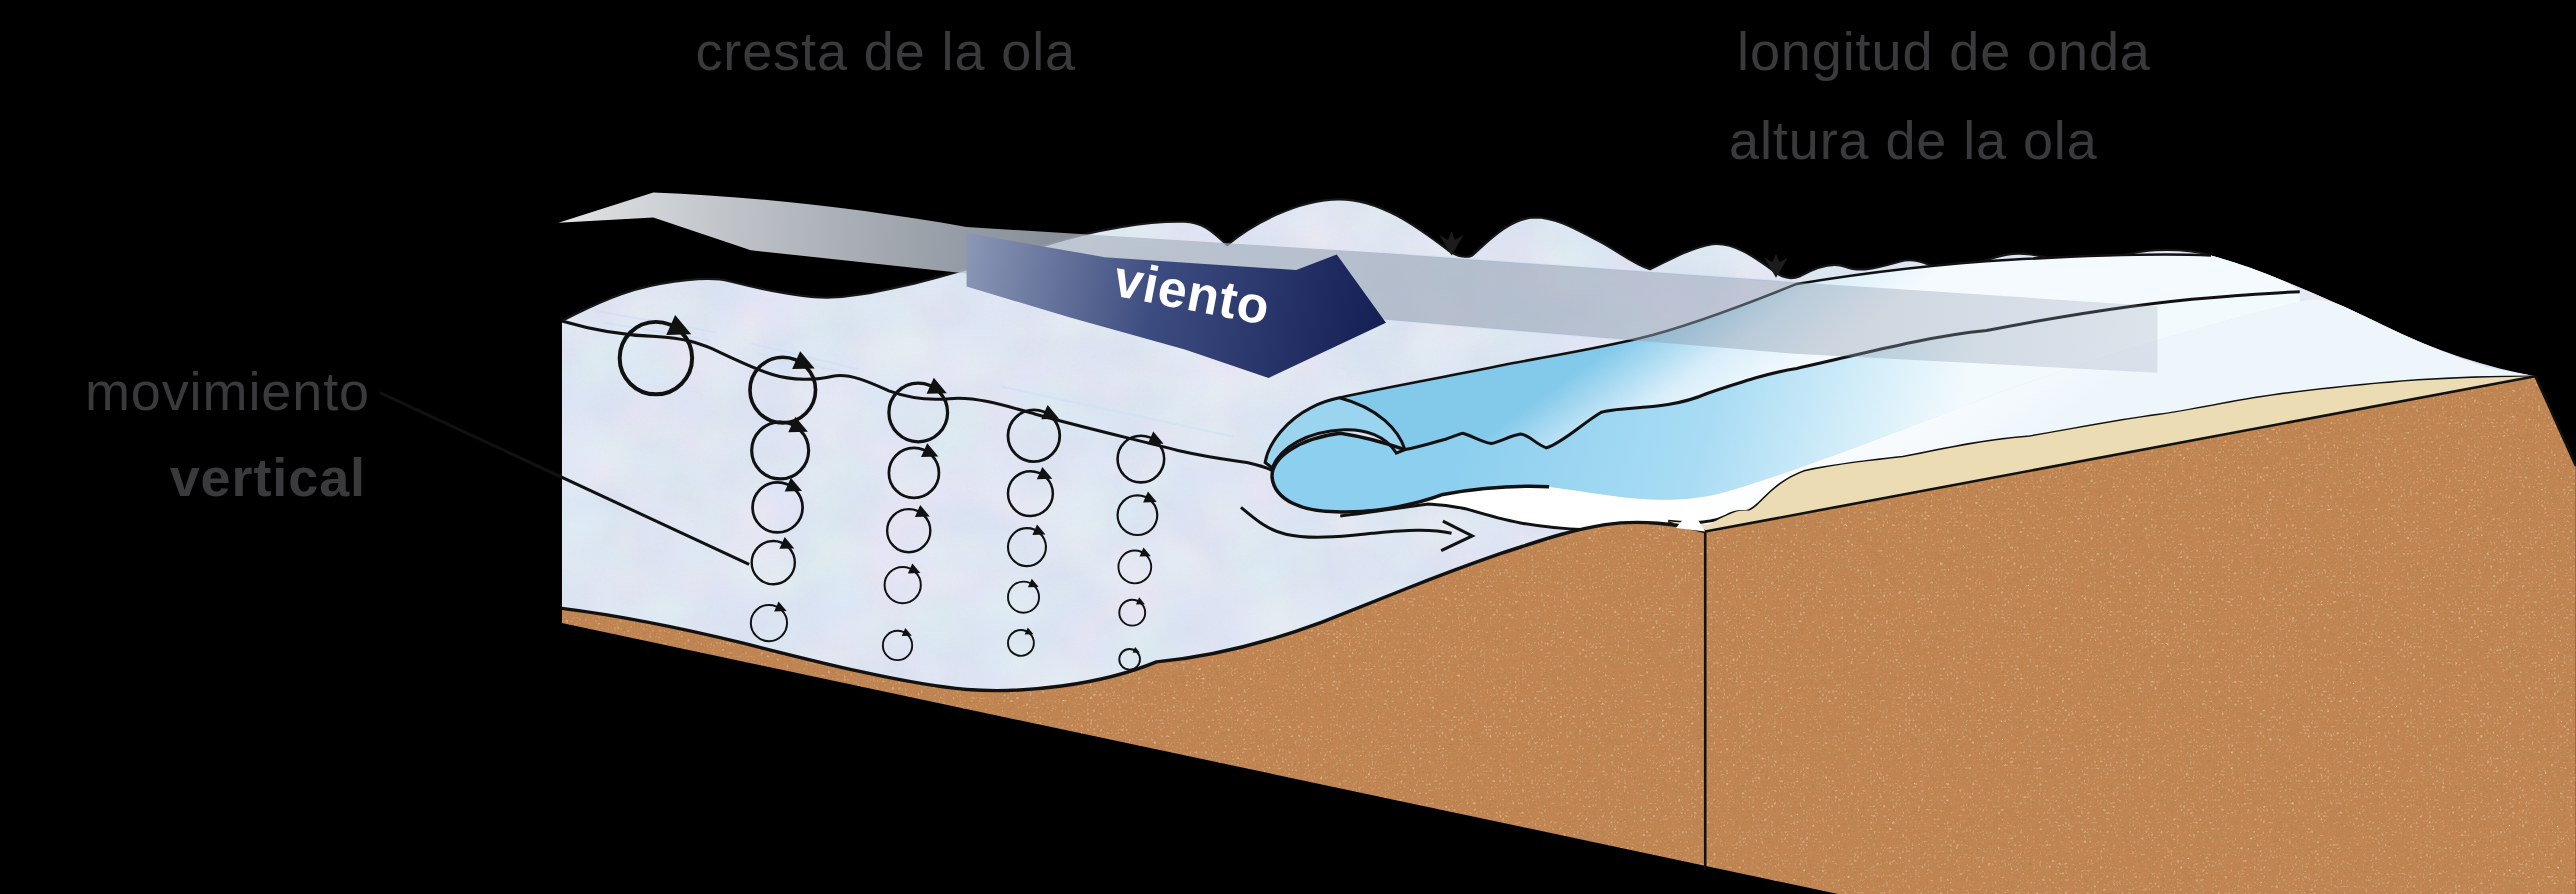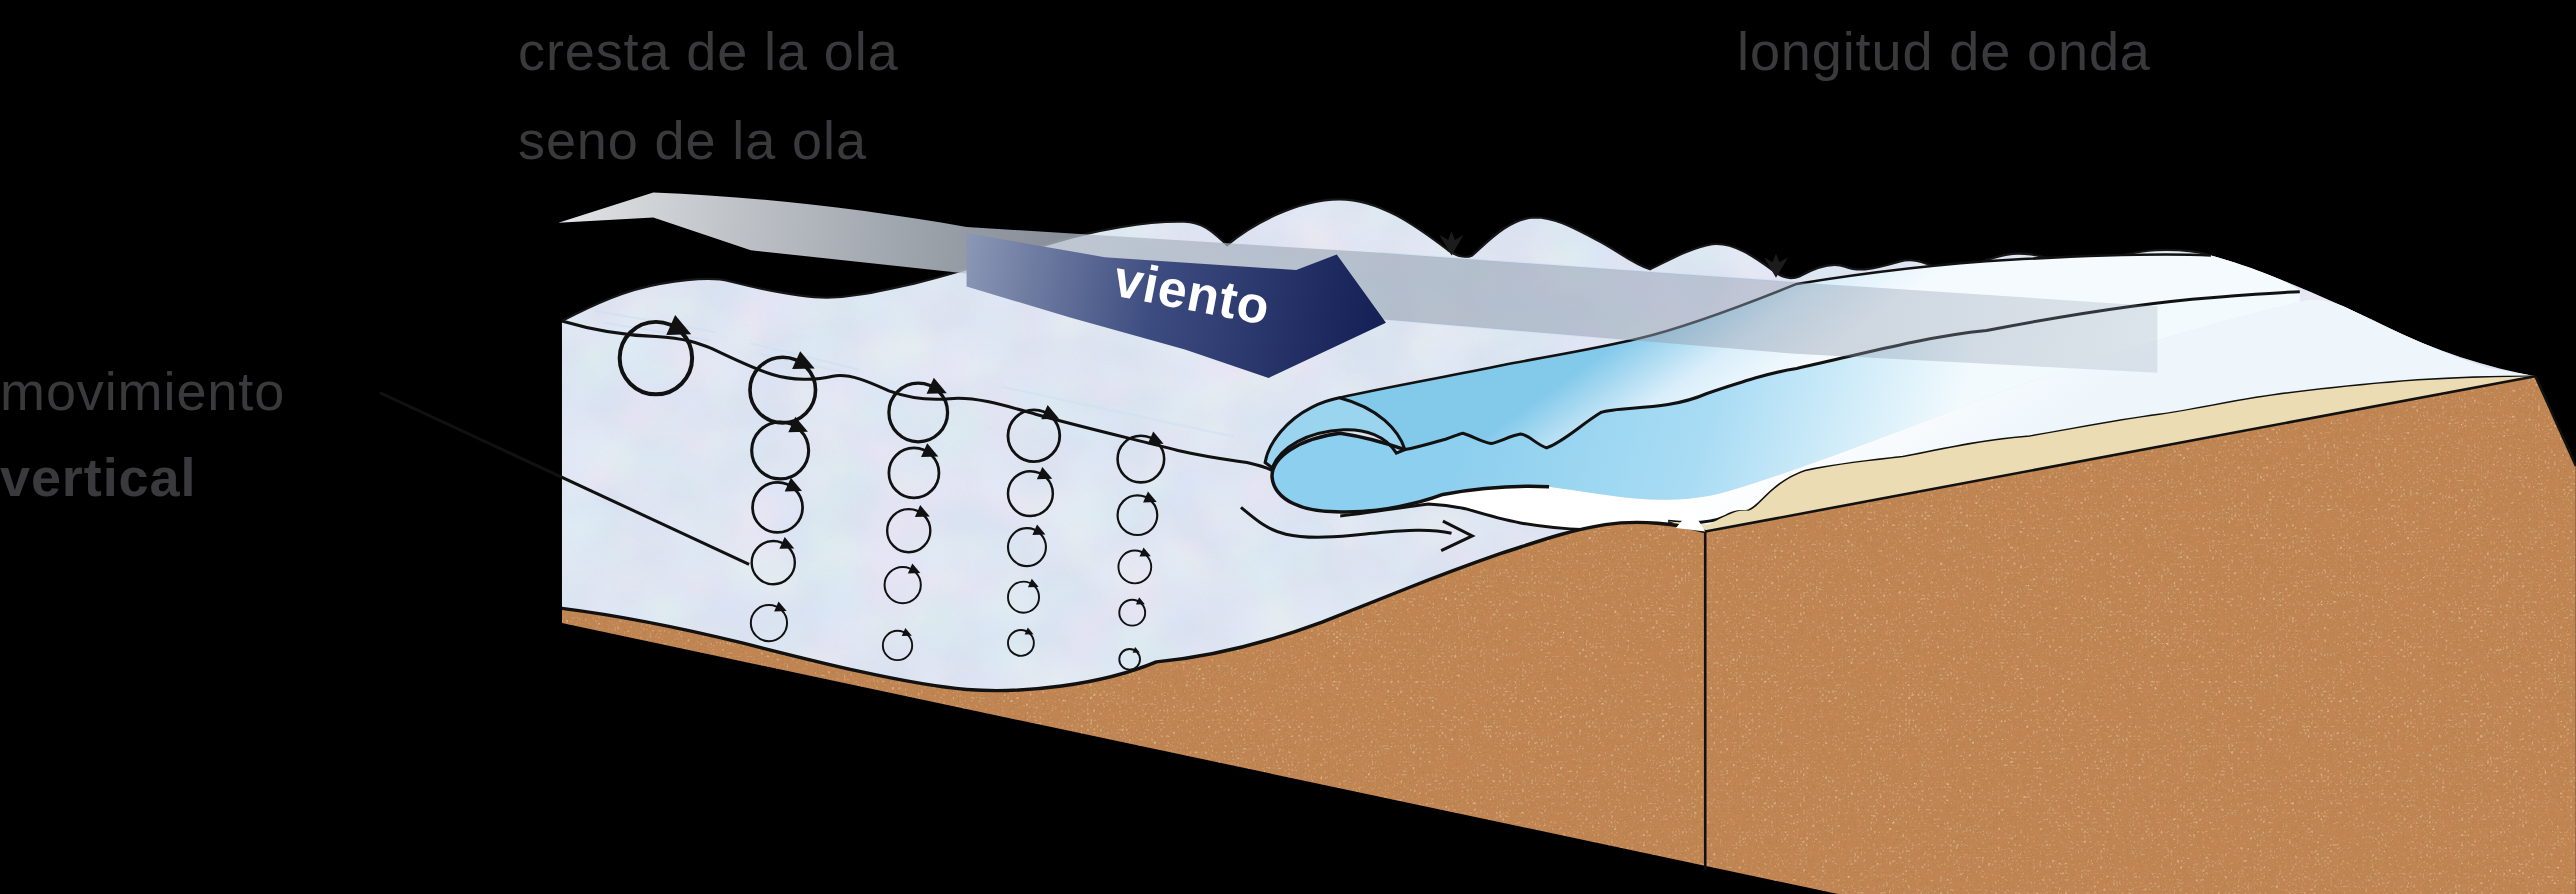--- a/index.html
+++ b/index.html
@@ -1,21 +1,21 @@
 <!DOCTYPE html>
 <html style="font-size:14px"><head>
 <meta charset="utf-8">
 <style>
   html,body{margin:0;padding:0;background:#000;}
   #stage{position:relative;width:2576px;height:894px;background:#000;overflow:hidden;
          font-family:"Liberation Sans",sans-serif;}
   #scene{position:absolute;left:0;top:0;width:2576px;height:894px;}
   .label{position:absolute;color:#3a3a3c;font-size:54px;font-weight:400;
          letter-spacing:0.9px;line-height:1.1;white-space:nowrap;}
-  .r{}
+  .r{text-align:right;}
 </style>
 </head>
 <body>
 
 <div id="stage">
 
 <svg id="scene" viewBox="0 0 2985 1036" xmlns="http://www.w3.org/2000/svg">
   <defs>
 
     <filter id="pinkNoise" x="0" y="0" width="100%" height="100%">
@@ -205,18 +205,18 @@
 
   <path d="M647,258 L757,223 C880,228 1000,242 1120,263 L1600,293 L2080,327 L2500,355 L2500,432 L2080,410 L1600,370 L1120,317 L870,290 L757,252 Z" fill="url(#gradRibbon)"></path>
 
   <g>
     <polygon points="1120,270 1280,298 1502,313 1549,295 1606,374 1470,438 1373,405 1240,368 1120,332" fill="url(#gradArrow)"></polygon>
     <text x="0" y="0" transform="translate(1288,342) rotate(11)" font-family="Liberation Sans, sans-serif" font-size="60" font-weight="700" fill="#ffffff" letter-spacing="1">viento</text>
   </g>
 </svg>
 
   <div class="label r" style="left:518px;top:21.6px;width:558px;">cresta de la ola</div>
-  <div class="label r" style="left:518px;top:111px;width:558px;">seno de la ola</div>
   <div class="label" style="left:1729px;top:21.6px;margin-left:8px;">longitud de onda</div>
+  <div class="label" style="left:1729px;top:111px;">altura de la ola</div>
   <div class="label r" style="left:0px;top:362px;width:370px;">movimiento</div>
   <div class="label r" style="left:0px;top:448px;width:366px;font-weight:bold;">vertical</div>
 </div>
 
 
 </body></html>

